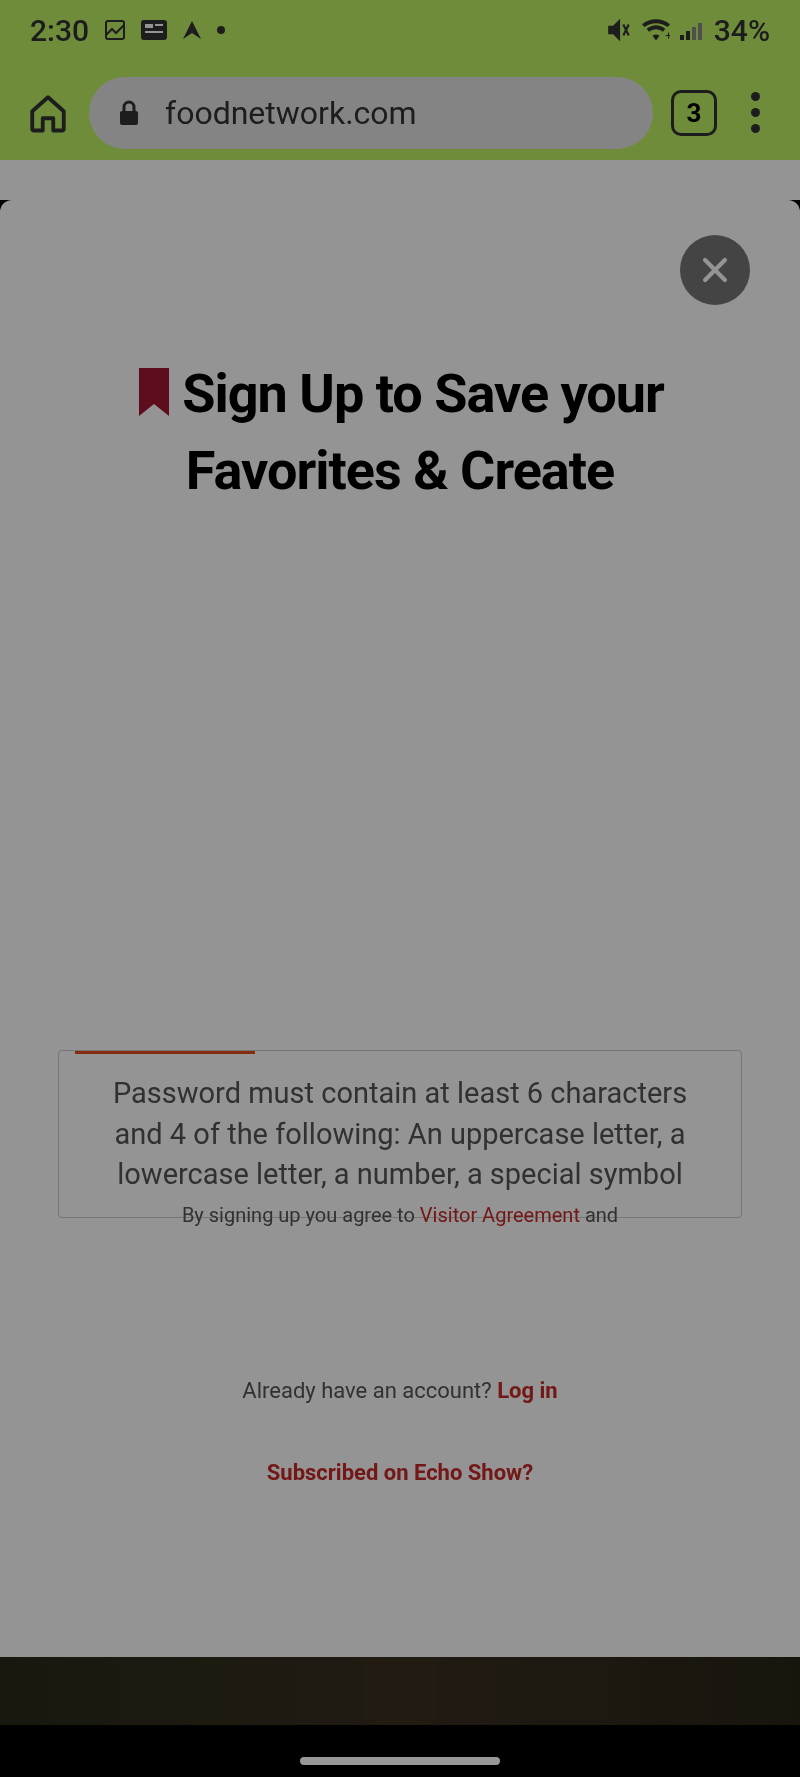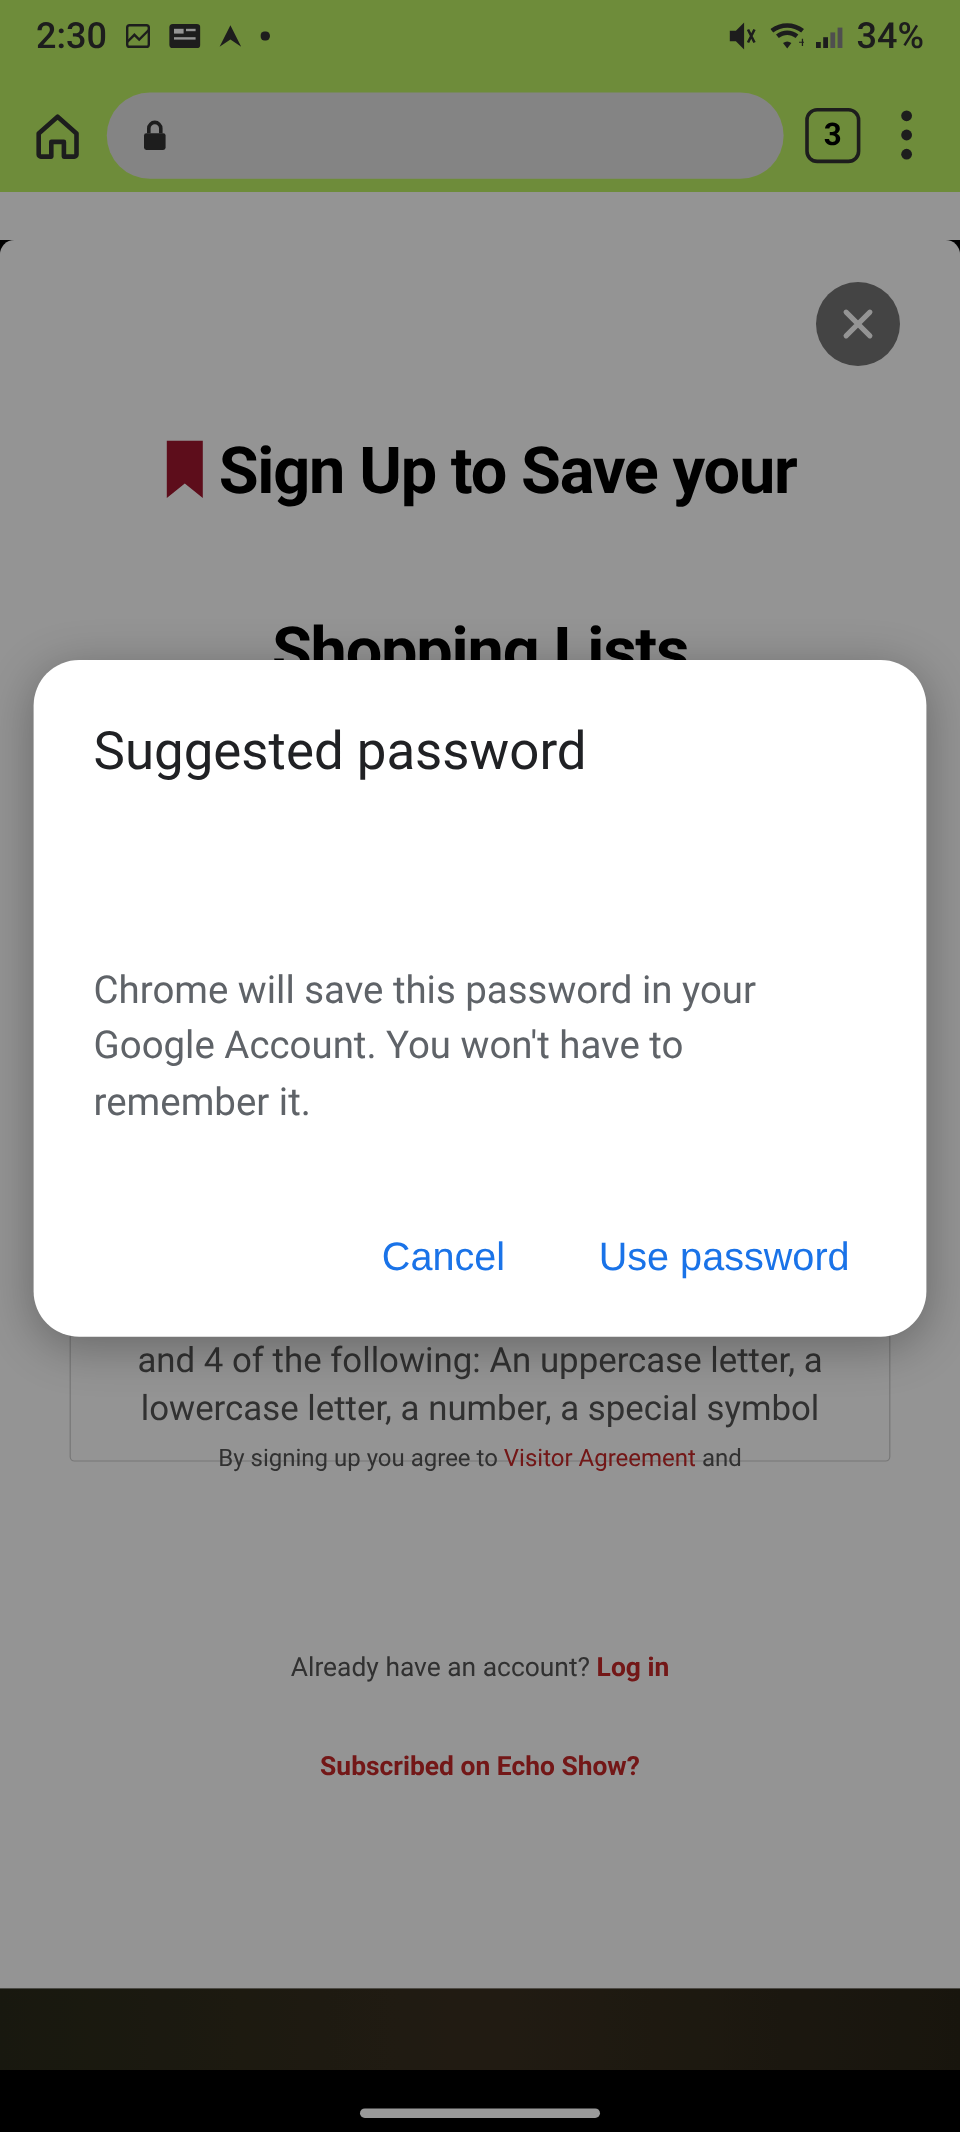--- a/index.html
+++ b/index.html
@@ -124,20 +124,21 @@
           <path d="M3 11l9-8 9 8v10a1 1 0 0 1-1 1h-5v-7h-6v7H4a1 1 0 0 1-1-1V11z" fill="none" stroke="#333" stroke-width="2.2" stroke-linejoin="round"></path>
         </svg>
     </div>
     <div class="url-pill">
       <span class="lock-icon">
         <svg width="24" height="28" viewBox="0 0 24 28">
             <rect x="3" y="12" width="18" height="14" rx="2" fill="#333"></rect>
             <path d="M7 12V8a5 5 0 0 1 10 0v4" fill="none" stroke="#333" stroke-width="3"></path>
           </svg>
       </span>
+      <span class="url-text">foodnetwork.com</span>
     </div>
     <div class="tabs-btn">
       <span>3</span>
     </div>
     <div class="menu-btn">
       <span class="menu-dot"></span>
         <span class="menu-dot"></span>
         <span class="menu-dot"></span>
     </div>
   </div>
@@ -153,22 +154,21 @@
         <path d="M5 5l14 14M19 5L5 19" stroke="#fff" stroke-width="3" stroke-linecap="round"></path>
       </svg>
   </div>
 
   <div class="signup-title">
     <span class="bookmark-icon">
       <svg width="36" height="48" viewBox="0 0 24 32">
           <path d="M2 0h20v32l-10-8-10 8V0z" fill="#a01830"></path>
         </svg>
     </span><span>Sign Up to Save your</span><br>
-    <br>
-    <span>Shopping Lists</span>
+    <span>Favorites &amp; Create</span><br>
   </div>
 
   <div class="password-hint-box">
     <div class="orange-line"></div>
     <div class="password-hint">Password must contain at least 6 characters and 4 of the following: An uppercase letter, a lowercase letter, a number, a special symbol</div>
   </div>
 
   <div class="agree-text">
     <span>By signing up you agree to </span><span class="link-red">Visitor Agreement</span><span> and </span><br>
   </div>
@@ -176,24 +176,16 @@
   <div class="login-text">
     <span>Already have an account? </span><span class="login-link">Log in</span>
   </div>
 
   <div class="echo-text">Subscribed on Echo Show?</div>
 
   <div class="footer-image"></div>
 
   <div class="dark-overlay"></div>
 
-  <div class="chrome-dialog">
-    <div class="dialog-title">Suggested password</div>
-    <div class="dialog-body">Chrome will save this password in your Google Account. You won't have to remember it.</div>
-    <div class="dialog-actions">
-      <button class="dialog-btn">Cancel</button>
-      <button class="dialog-btn">Use password</button>
-    </div>
-  </div>
 
   <div class="nav-handle"></div>
 
 </div>
 
 </body></html>

